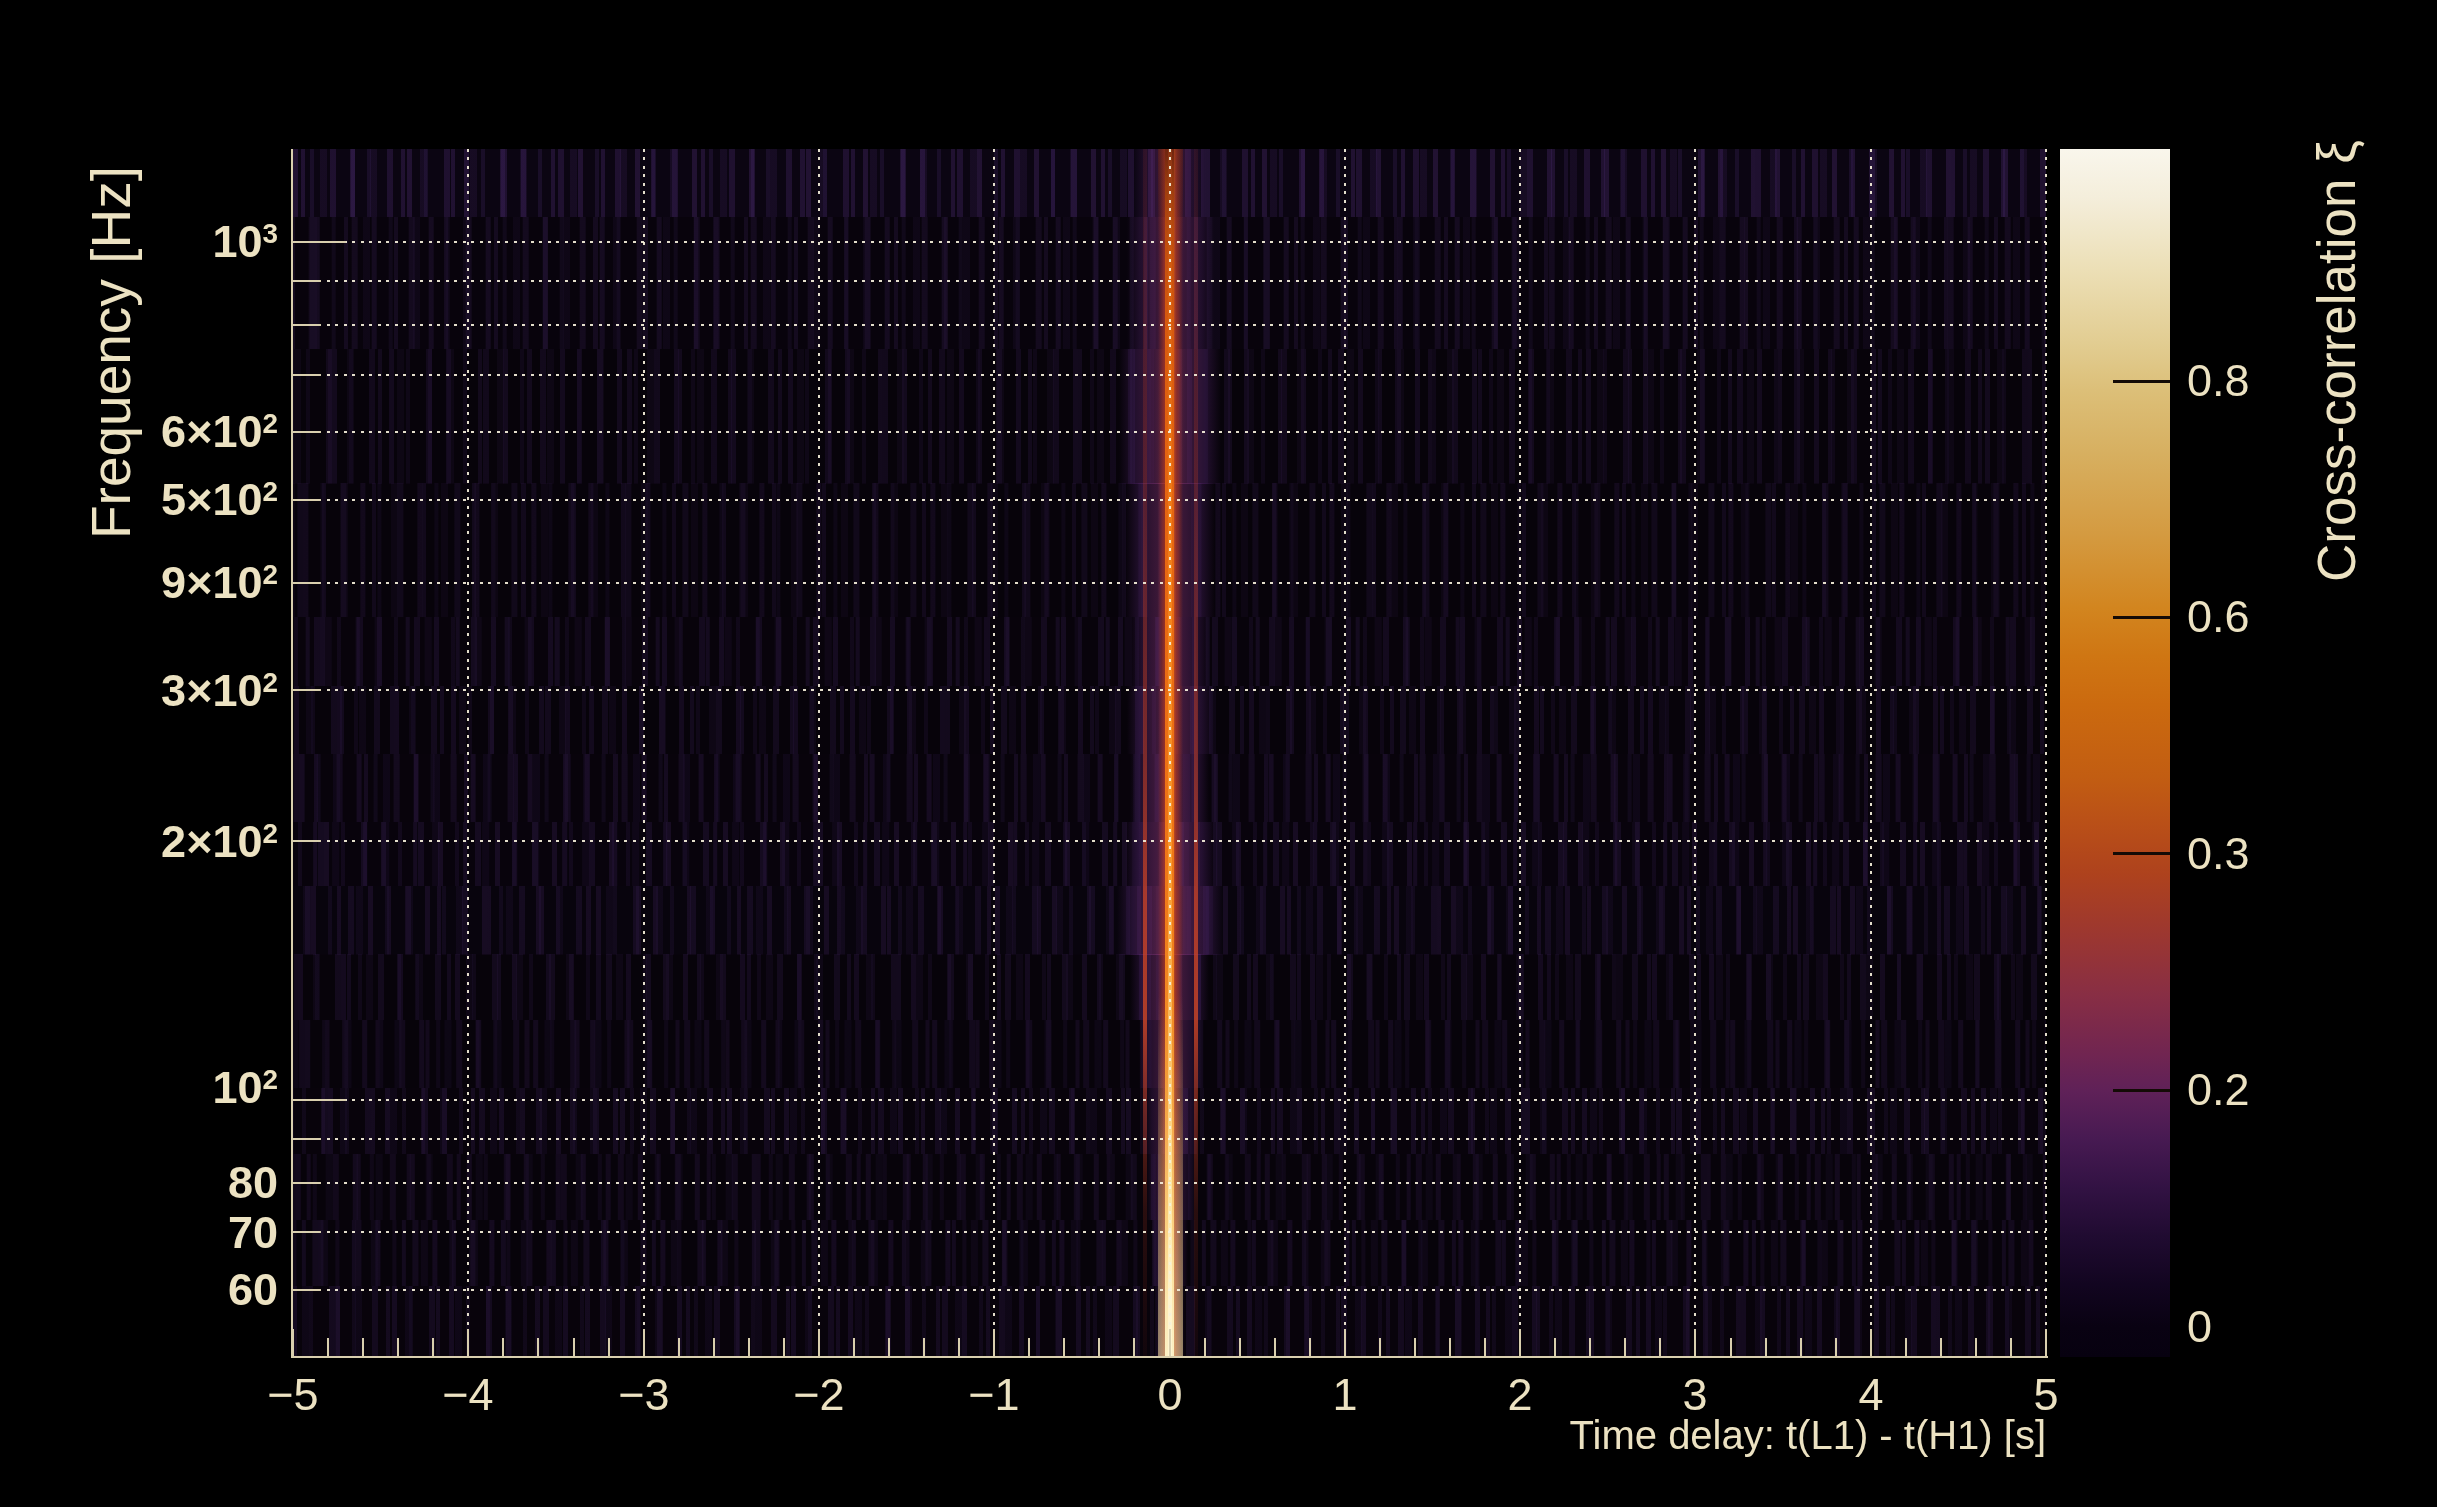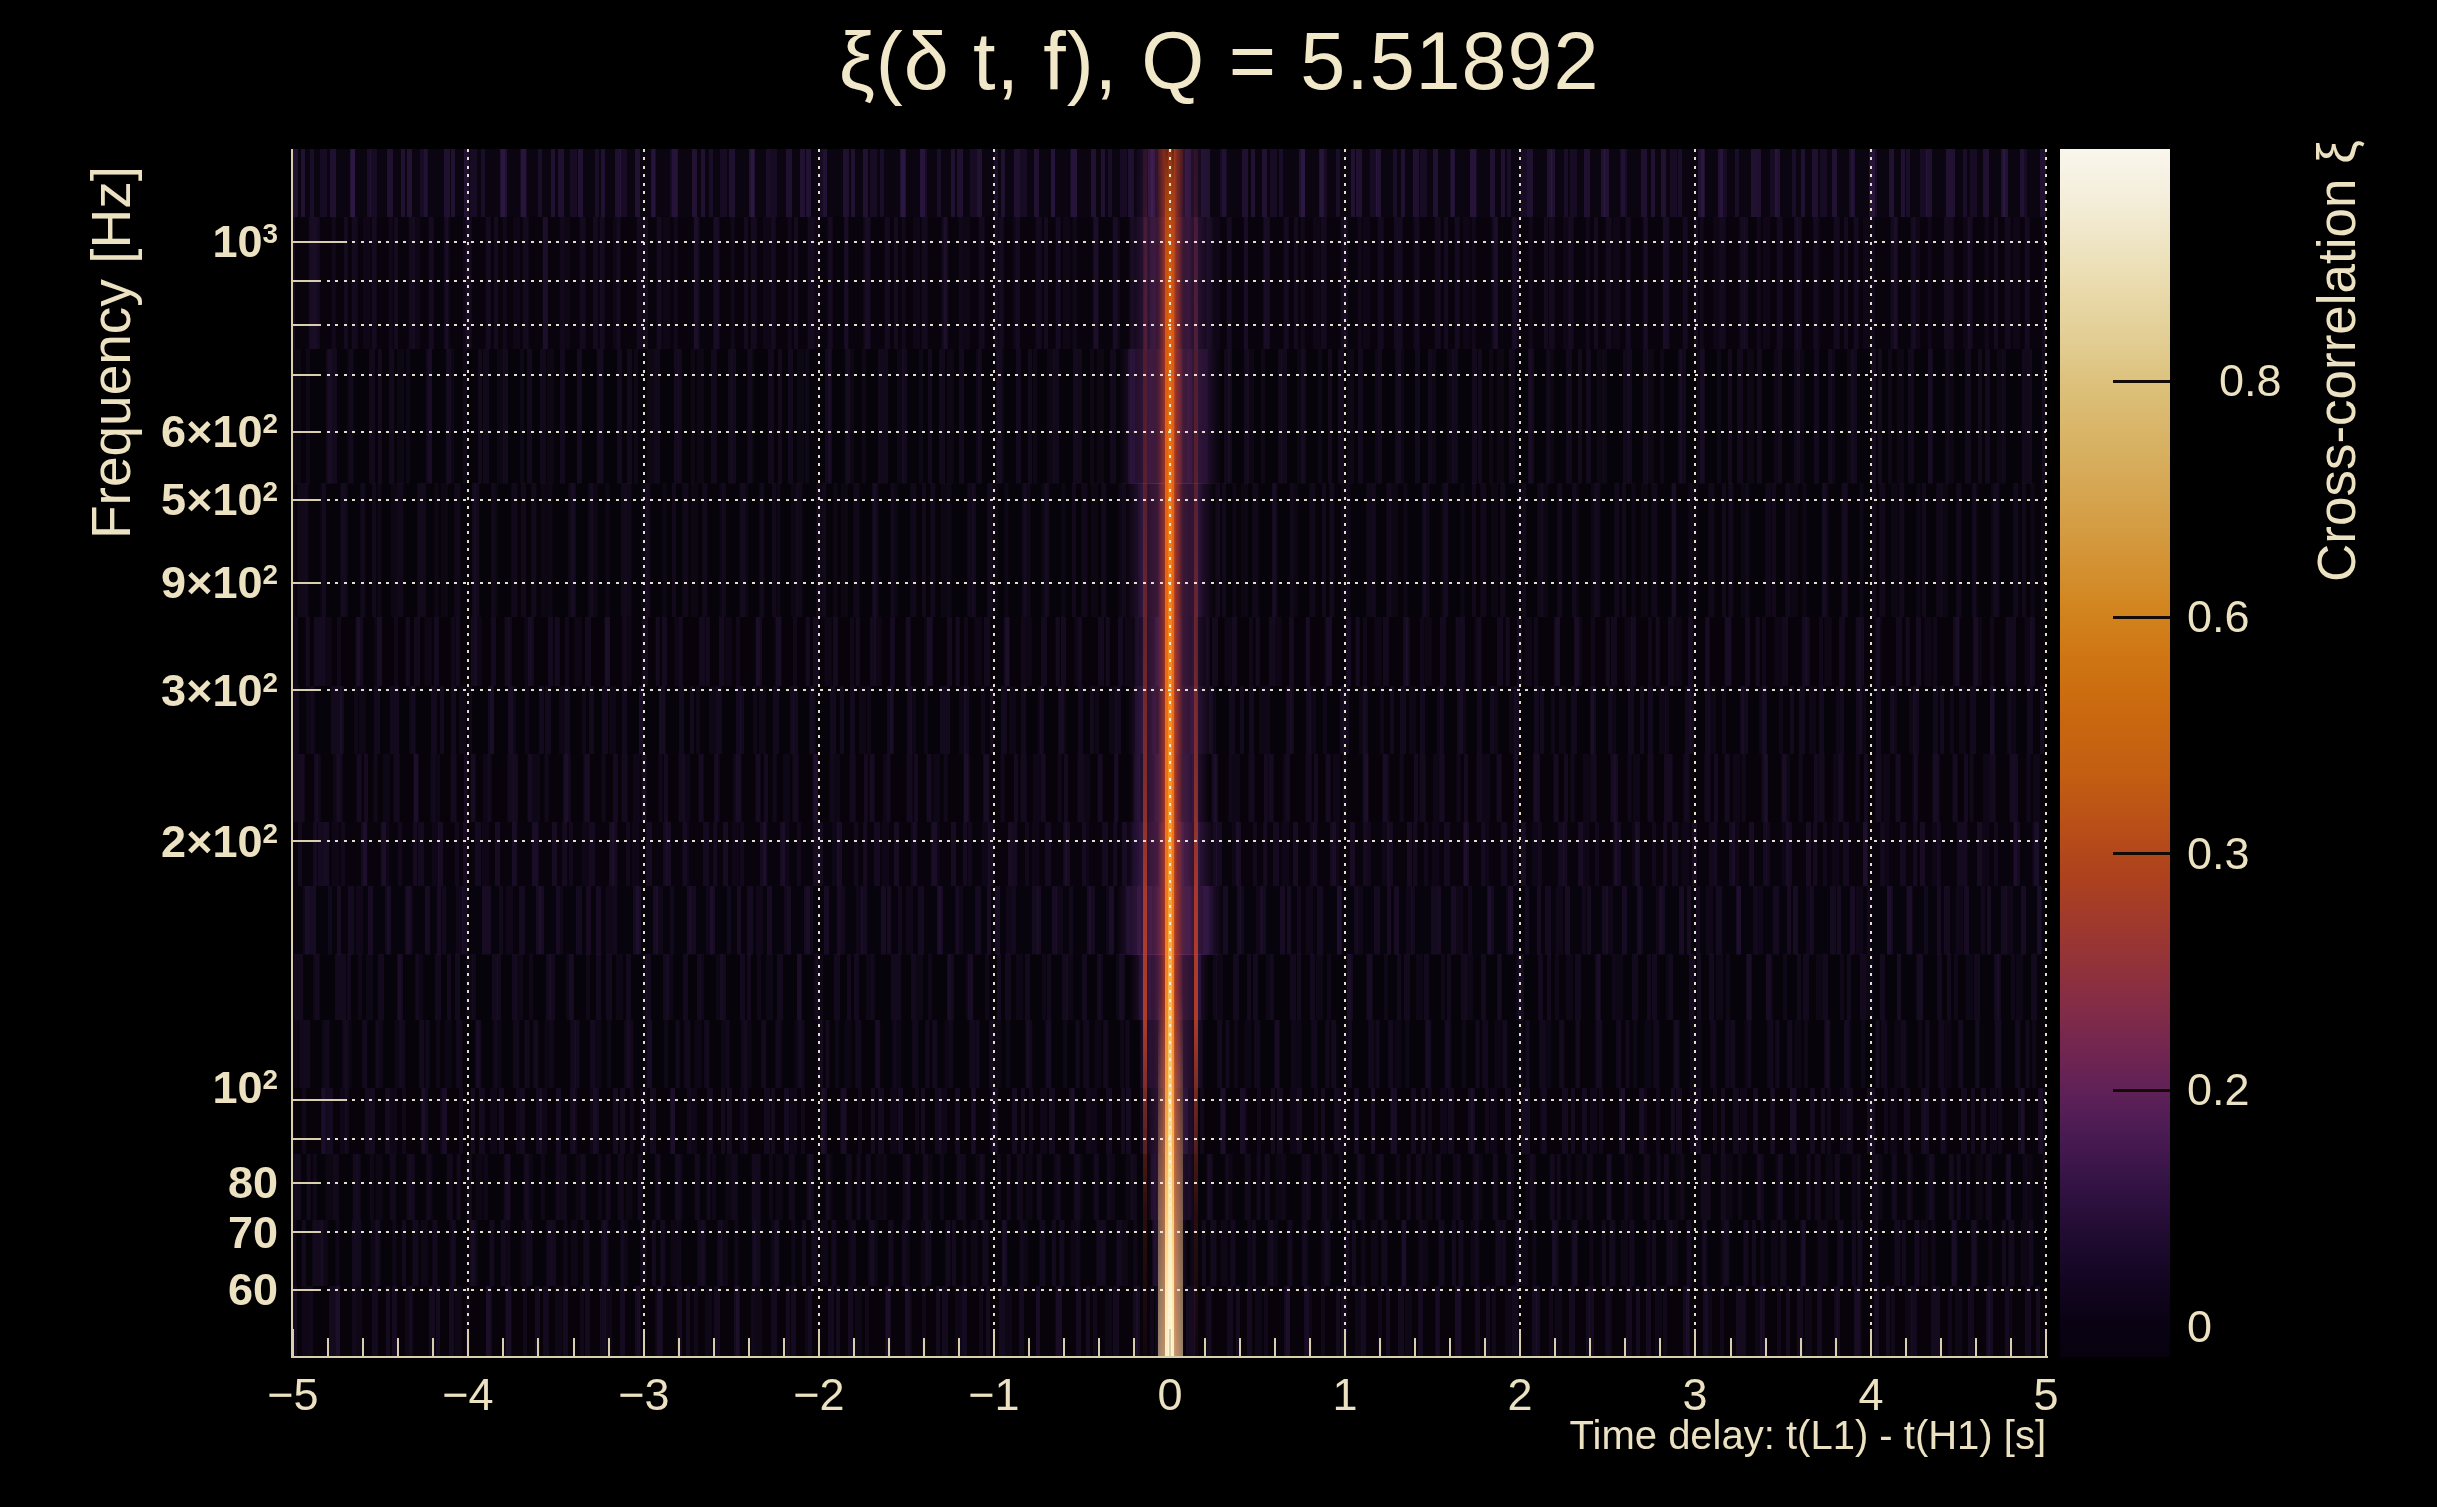--- a/index.html
+++ b/index.html
@@ -29,21 +29,20 @@
           #ae421d 60%,#9c3730 65%,#882e44 70%,#702551 75%,#5f2158 78%,#471a52 82%,
           #321243 86%,#200b31 90%,#120520 94%,#090212 97.5%,#070110 100%);}
   .cbt{position:absolute;left:2113px;width:57px;height:2.8px;background:#140b06;z-index:20;}
   .cblab{position:absolute;left:2187px;font-size:45px;line-height:49px;}
   #cblabel{left:2306px;top:582px;transform:rotate(-90deg);transform-origin:left top;font-size:53px;white-space:nowrap;}
 </style>
 </head>
 <body>
 
 <div id="canvas">
-  <div class="abs" id="title">ξ(δ t, f), Q = 5.51892</div>
 
   <div class="abs" id="plot">
       <div class="row" style="top: 0px; height: 68px; background-color: rgb(13, 6, 20); opacity: 0.85; background-position: 0px 0px, 0px 0px;"></div>
       <div class="row" style="top: 68px; height: 132px; background-color: rgb(10, 4, 15); opacity: 0.5; background-position: 21.7px 0px, 43px 0px;"></div>
       <div class="row" style="top: 200px; height: 135px; background-color: rgb(9, 3, 12); opacity: 0.45; background-position: 39px 0px, 27px 0px;"></div>
       <div class="row" style="top: 334px; height: 134px; background-color: rgb(9, 3, 12); opacity: 0.42; background-position: 10.4px 0px, 21px 0px;"></div>
       <div class="row" style="top: 468px; height: 69px; background-color: rgb(10, 4, 14); opacity: 0.5; background-position: 27px 0px, 4.7px 0px;"></div>
       <div class="row" style="top: 537px; height: 68px; background-color: rgb(9, 3, 12); opacity: 0.48; background-position: 44px 0px, 39px 0px;"></div>
       <div class="row" style="top: 605px; height: 68px; background-color: rgb(10, 4, 14); opacity: 0.52; background-position: 6.6px 0px, 13px 0px;"></div>
       <div class="row" style="top: 673px; height: 64px; background-color: rgb(10, 4, 15); opacity: 0.55; background-position: 31px 0px, 12.2px 0px;"></div>
@@ -190,21 +189,21 @@
       <div class="xtick" style="left: 578px; top: 1371px;">−3</div>
       <div class="xtick" style="left: 753px; top: 1371px;">−2</div>
       <div class="xtick" style="left: 928px; top: 1371px;">−1</div>
       <div class="xtick" style="left: 1104px; top: 1371px;">0</div>
       <div class="xtick" style="left: 1279px; top: 1371px;">1</div>
       <div class="xtick" style="left: 1454px; top: 1371px;">2</div>
       <div class="xtick" style="left: 1629px; top: 1371px;">3</div>
       <div class="xtick" style="left: 1805px; top: 1371px;">4</div>
       <div class="xtick" style="left: 1980px; top: 1371px;">5</div>
       <div class="cbt" style="top: 380px;"></div>
-      <div class="cblab" style="top: 356px; margin-left: 32px;">0.8</div>
+      <div class="cblab" style="top: 356px;">0.8</div>
       <div class="cbt" style="top: 616px;"></div>
       <div class="cblab" style="top: 592px;">0.6</div>
       <div class="cbt" style="top: 852px;"></div>
       <div class="cblab" style="top: 829px;">0.3</div>
       <div class="cbt" style="top: 1089px;"></div>
       <div class="cblab" style="top: 1065px;">0.2</div>
       <div class="cblab" style="top: 1302px;">0</div>
     </div>
 </div>
 

